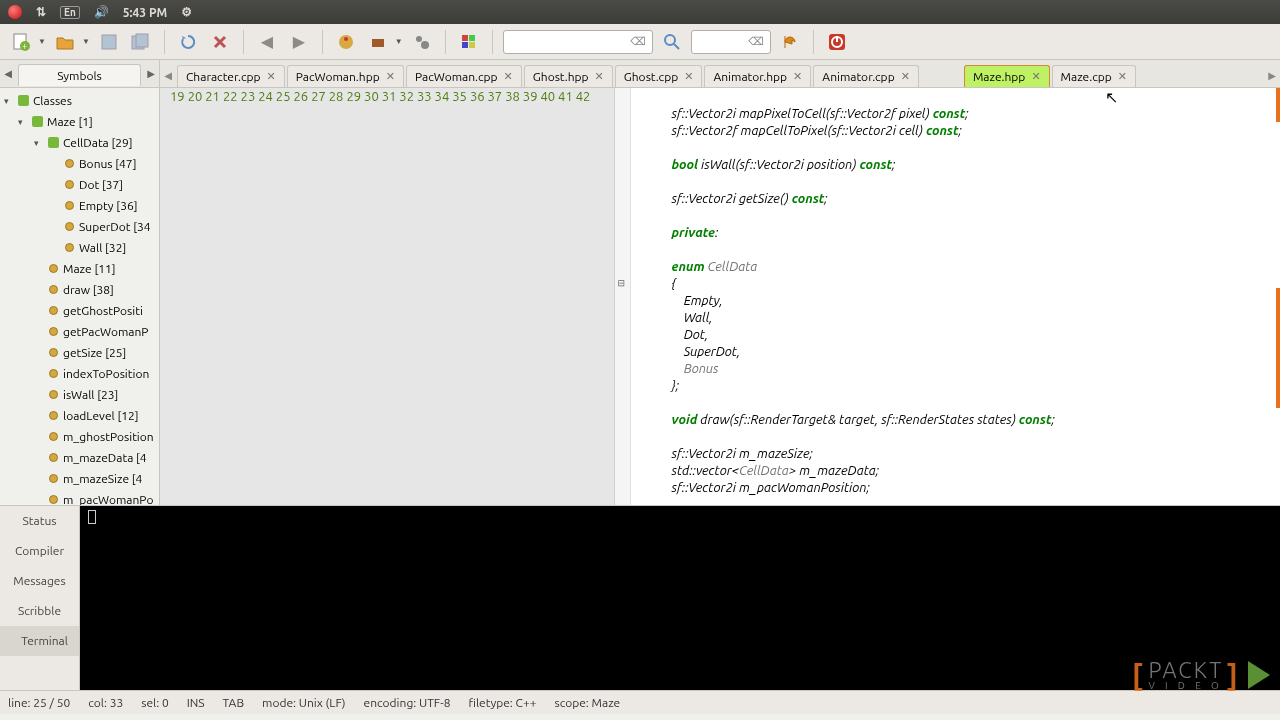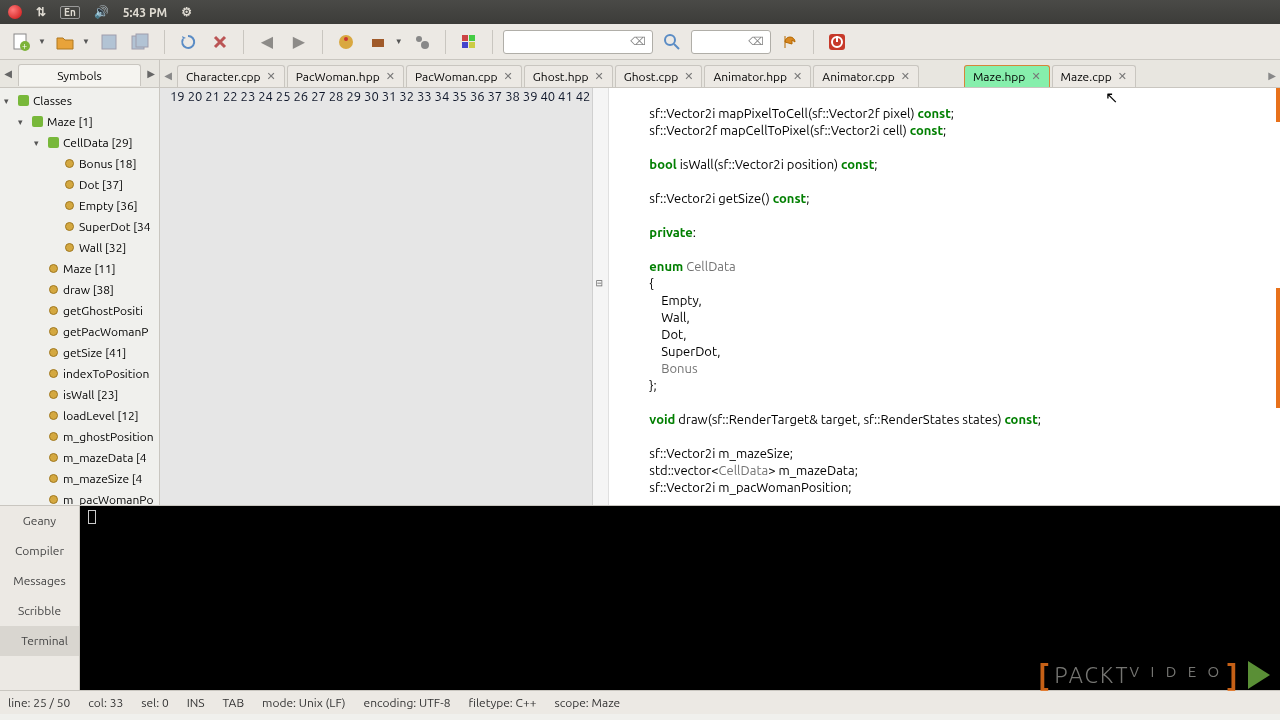--- a/index.html
+++ b/index.html
@@ -28,28 +28,28 @@
 .tree-row .toggle { width: 12px; font-size: 9px; color: #555; }
 .tree-row .icon { width: 14px; height: 14px; margin-right: 3px; display: inline-flex; align-items: center; justify-content: center; }
 .class-icon { background: #78b83a; border-radius: 2px; width: 11px; height: 11px; }
 .method-icon { width: 9px; height: 9px; border-radius: 50%; background: #d4a840; border: 1px solid #a07820; }
 .indent1 { padding-left: 18px; } .indent2 { padding-left: 34px; } .indent3 { padding-left: 50px; }
 
 .editor-area { flex: 1; display: flex; flex-direction: column; background: #fff; }
 .tabstrip { height: 28px; display: flex; align-items: flex-end; background: #e8e6e0; border-bottom: 1px solid #c9c6c0; overflow: hidden; }
 .tab-arrow { width: 16px; text-align: center; color: #888; font-size: 10px; padding-bottom: 6px; }
 .etab { display: flex; align-items: center; gap: 6px; padding: 4px 8px; font-size: 12px; border: 1px solid #c9c6c0; border-bottom: none; background: #ece9e4; border-radius: 3px 3px 0 0; margin: 0 1px; white-space: nowrap; }
-.etab.active { background: #86efac; border-color: #d4863a; margin-left: 44px; }
+.etab.active { background: #bef264; border-color: #d4863a; margin-left: 44px; }
 .etab .close { color: #777; font-size: 11px; cursor: pointer; }
 
 .code-area { flex: 1; display: flex; font-family: "DejaVu Sans Mono", Consolas, monospace; font-size: 13px; line-height: 17px; overflow: hidden; position: relative; }
-.gutter { background: #e6e6e6; color: #0f172a; text-align: right; padding: 0 2px 0 10px; user-select: none; border-right: 1px solid #d0d0d0; }
+.gutter { background: #e6e6e6; color: #4d7c0f; text-align: right; padding: 0 24px 0 10px; user-select: none; border-right: 1px solid #d0d0d0; }
 .fold-gutter { width: 16px; background: #f5f5f5; border-right: 1px solid #e0e0e0; position: relative; }
 .fold-mark { position: absolute; left: 2px; font-size: 9px; color: #666; }
-.code { flex: 1; padding-left: 28px; white-space: pre; color: #000; }
+.code { flex: 1; padding-left: 28px; white-space: pre; color: #000; font-style: italic; }
 .kw { color: #007f00; font-weight: bold; }
 .tn { color: #737373; }
 .orange-marker { position: absolute; right: 0; width: 4px; background: #e8711a; }
 
 .bottom { height: 185px; display: flex; border-top: 1px solid #c9c6c0; }
 .msg-tabs { width: 80px; background: #ece9e4; border-right: 1px solid #c9c6c0; display: flex; flex-direction: column; }
 .msg-tab { padding: 8px 6px; font-size: 12px; text-align: center; border-bottom: 1px solid transparent; color: #444; }
 .msg-tab.active { background: #d9d6d0; padding-left: 16px; }
 .terminal { flex: 1; background: #000; color: #ccc; font-family: "DejaVu Sans Mono", monospace; font-size: 13px; padding: 2px 8px; position: relative; }
 .terminal .cursor { display: inline-block; width: 8px; height: 14px; border: 1px solid #ccc; vertical-align: middle; }
@@ -202,21 +202,21 @@
           <span class="icon">
             <span class="class-icon"></span>
           </span>
           <span>CellData [29]</span>
         </div>
       <div class="tree-row indent3">
           <span class="toggle"></span>
           <span class="icon">
             <span class="method-icon"></span>
           </span>
-          <span>Bonus [18]</span>
+          <span>Bonus [47]</span>
         </div>
       <div class="tree-row indent3">
           <span class="toggle"></span>
           <span class="icon">
             <span class="method-icon"></span>
           </span>
           <span>Dot [37]</span>
         </div>
       <div class="tree-row indent3">
           <span class="toggle"></span>
@@ -265,21 +265,21 @@
           <span class="icon">
             <span class="method-icon"></span>
           </span>
           <span>getPacWomanP</span>
         </div>
       <div class="tree-row indent2">
           <span class="toggle"></span>
           <span class="icon">
             <span class="method-icon"></span>
           </span>
-          <span>getSize [41]</span>
+          <span>getSize [25]</span>
         </div>
       <div class="tree-row indent2">
           <span class="toggle"></span>
           <span class="icon">
             <span class="method-icon"></span>
           </span>
           <span>indexToPosition</span>
         </div>
       <div class="tree-row indent2">
           <span class="toggle"></span>
@@ -424,21 +424,21 @@
     sf::Vector2i m_pacWomanPosition;
 </div>
       <div class="orange-marker" style="top:0;height:34px"></div>
       <div class="orange-marker" style="top:200px;height:120px"></div>
     </div>
   </div>
 </div>
 
 <div class="bottom">
   <div class="msg-tabs" id="msgtabs">
-      <div class="msg-tab">Geany</div>
+      <div class="msg-tab">Status</div>
       <div class="msg-tab">Compiler</div>
       <div class="msg-tab">Messages</div>
       <div class="msg-tab">Scribble</div>
       <div class="msg-tab active">Terminal</div>
     </div>
   <div class="terminal">
     <span class="cursor"></span>
   </div>
 </div>
 
@@ -449,21 +449,21 @@
   <span class="cell">INS</span>
   <span class="cell">TAB</span>
   <span class="cell">mode: Unix (LF)</span>
   <span class="cell">encoding: UTF-8</span>
   <span class="cell">filetype: C++</span>
   <span class="cell">scope: Maze</span>
 </div>
 
 <div class="watermark">
   <span class="bracket">[</span>
-  <span style="display:flex;line-height:1">
+  <span style="display:flex;flex-direction:column;line-height:1">
     <span style="font-weight:300">PACKT</span>
-    <span style="font-size:15px;letter-spacing:4px">V I D E O</span>
+    <span style="font-size:10px;letter-spacing:4px">V I D E O</span>
   </span>
   <span class="bracket">]</span>
   <span class="play"></span>
 </div>
 
 <div class="cursor-ptr">↖</div>
 
 </body></html>

